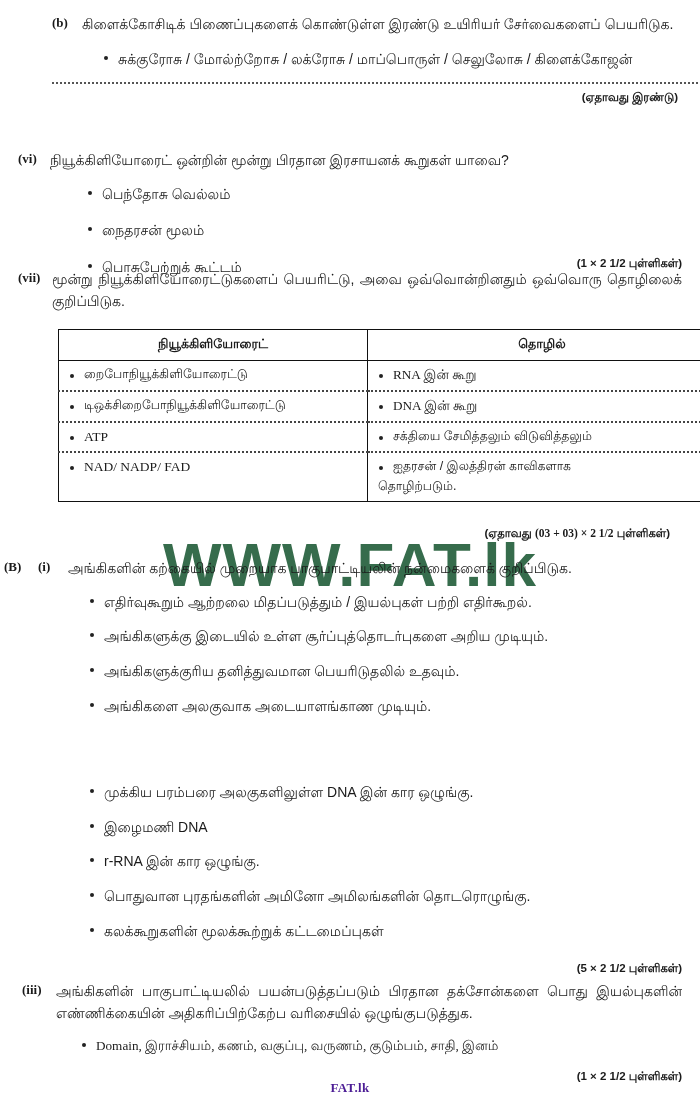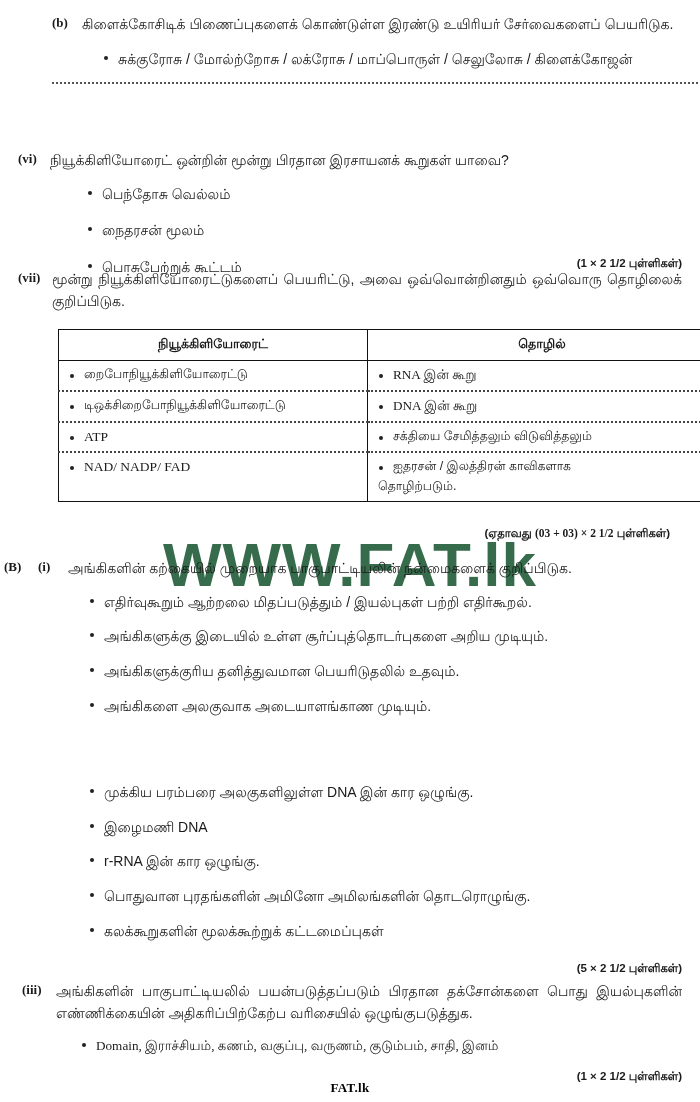--- a/index.html
+++ b/index.html
@@ -165,21 +165,21 @@
 
   .footer {
     position: absolute;
     left: 0;
     top: 1080px;
     width: 700px;
     text-align: center;
     font-family: "Liberation Serif", "DejaVu Serif", serif;
     font-weight: bold;
     font-size: 13px;
-    color: #000000;
+    color: #4c1d95;
     letter-spacing: .3px;
   }
 
   
   .blk { position: absolute; }
 </style>
 </head>
 <body>
 
 <div class="page">
@@ -194,20 +194,21 @@
         <div class="qtext ta">கிளைக்கோசிடிக் பிணைப்புகளைக் கொண்டுள்ள இரண்டு உயிரியர் சேர்வைகளைப் பெயரிடுக.</div>
       </div>
 
       <div style="margin-top:13px; padding-left:38px;">
         <ul class="blist">
           <li class="ta" style="margin-bottom:2px;">சுக்குரோசு / மோல்ற்றோசு / லக்ரோசு / மாப்பொருள் / செலுலோசு / கிளைக்கோஜன்</li>
         </ul>
         <div class="dotrule" style="margin-left:-38px; width:646px;"></div>
       </div>
 
+      <div class="marks" style="margin-top:7px; width:626px;">(ஏதாவது இரண்டு)</div>
     </div>
 
     <div class="blk" style="left:18px; top:150px; width:664px;">
       <div class="qrow">
         <div class="marker" style="width:32px;">(vi)</div>
         <div class="qtext ta">நியூக்கிளியோரைட் ஒன்றின் மூன்று பிரதான இரசாயனக் கூறுகள் யாவை?</div>
       </div>
 
       <div style="margin-top:12px; padding-left:56px; position:relative;">
         <ul class="blist">

